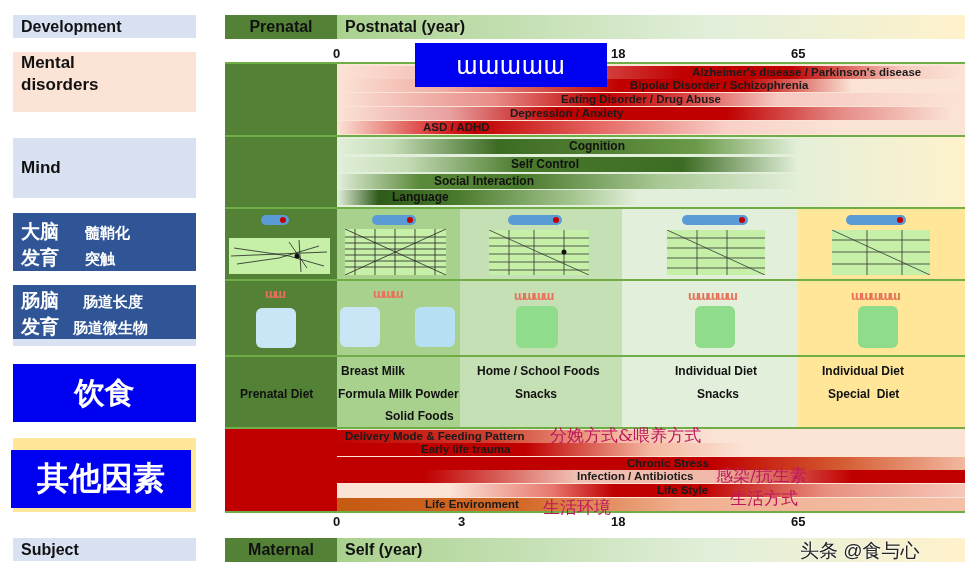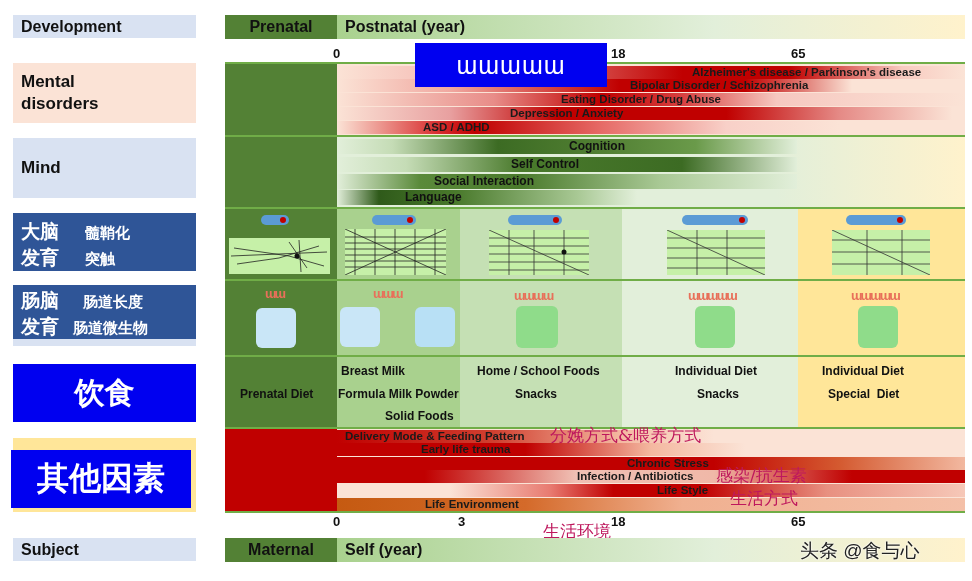--- a/index.html
+++ b/index.html
@@ -31,21 +31,21 @@
   .micro { position: absolute; border-radius: 6px; }
   .diet { position: absolute; font-weight: bold; font-size: 12px; white-space: nowrap; }
   .cn { position: absolute; color: #be185d; font-family: "DejaVu Serif", serif; font-size: 17px; white-space: nowrap; }
 </style>
 </head>
 <body>
 
 <div class="llabel lblue" style="top:15px;height:23px;font-size:16px;">
   <span>Development</span>
 </div>
-<div class="llabel lpeach" style="top:63px;height:60px;flex-direction:column;align-items:flex-start;justify-content:center;line-height:22px;">
+<div class="llabel lpeach" style="top:52px;height:60px;flex-direction:column;align-items:flex-start;line-height:22px;">
   <span>Mental</span>
   <span>disorders</span>
 </div>
 <div class="llabel lblue" style="top:138px;height:60px;">
   <span>Mind</span>
 </div>
 <div class="llabel lnavy" style="top:213px;height:58px;font-size:19px;display:block;padding-top:6px;">
   <div style="display:flex;gap:26px;align-items:baseline;line-height:24px;">
     <span>大脑</span>
     <span style="font-size:15px;">髓鞘化</span>
@@ -115,21 +115,21 @@
 <div class="gbar" style="left:337px;top:139px;width:460px;background:linear-gradient(90deg,#e2efda 0%,#c5dcb6 12%,#3c6b23 35%,#548235 60%,#6a9a4a 78%,#e2efda 100%);">
   <span style="left:232px;">Cognition</span>
 </div>
 <div class="gbar" style="left:337px;top:157px;width:460px;background:linear-gradient(90deg,#e2efda 0%,#c5dcb6 15%,#4a7a2c 40%,#3c6b23 75%,#e2efda 100%);">
   <span style="left:174px;">Self Control</span>
 </div>
 <div class="gbar" style="left:337px;top:174px;width:460px;background:linear-gradient(90deg,#e2efda 0%,#5a8a3a 18%,#4a7a2c 40%,#a8c894 70%,#e2efda 100%);">
   <span style="left:97px;">Social Interaction</span>
 </div>
 <div class="gbar" style="left:337px;top:190px;width:300px;background:linear-gradient(90deg,#e2efda 0%,#2f5a1a 14%,#4a7a2c 40%,#a8c894 80%,#e2efda 100%);">
-  <span style="left:68px;">Language</span>
+  <span style="left:55px;">Language</span>
 </div>
 
 <div class="gline" style="top:207px;"></div>
 <div class="band" style="left:337px;top:209px;width:123px;height:219px;background:#a9d18e;"></div>
 <div class="band" style="left:460px;top:209px;width:162px;height:219px;background:#c5e0b4;"></div>
 <div class="band" style="left:622px;top:209px;width:176px;height:219px;background:#e2efda;"></div>
 <div class="band" style="left:798px;top:209px;width:167px;height:219px;background:#ffe699;"></div>
 <div class="gline" style="top:279px;"></div>
 <div class="gline" style="top:355px;"></div>
 
@@ -208,21 +208,21 @@
   <span style="left:320px;">Life Style</span>
 </div>
 <div class="bar" style="left:337px;top:498px;width:628px;background:linear-gradient(90deg,#c55a11 0%,#d46a2a 30%,#f0b090 55%,#f4c0a8 100%);">
   <span style="left:88px;">Life Environment</span>
 </div>
 <div class="gline" style="top:511px;"></div>
 
 <div class="cn" style="left:550px;top:424px;">分娩方式&amp;喂养方式</div>
 <div class="cn" style="left:716px;top:464px;">感染/抗生素</div>
 <div class="cn" style="left:730px;top:487px;">生活方式</div>
-<div class="cn" style="left:543px;top:496px;margin-top:24px;">生活环境</div>
+<div class="cn" style="left:543px;top:496px;">生活环境</div>
 
 <div class="tick" style="left:333px;top:514px;">0</div>
 <div class="tick" style="left:458px;top:514px;">3</div>
 <div class="tick" style="left:611px;top:514px;">18</div>
 <div class="tick" style="left:791px;top:514px;">65</div>
 
 <div class="hbar" style="top:538px;">
   <div class="pre">Maternal</div>
   <div class="post">Self (year)</div>
 </div>

